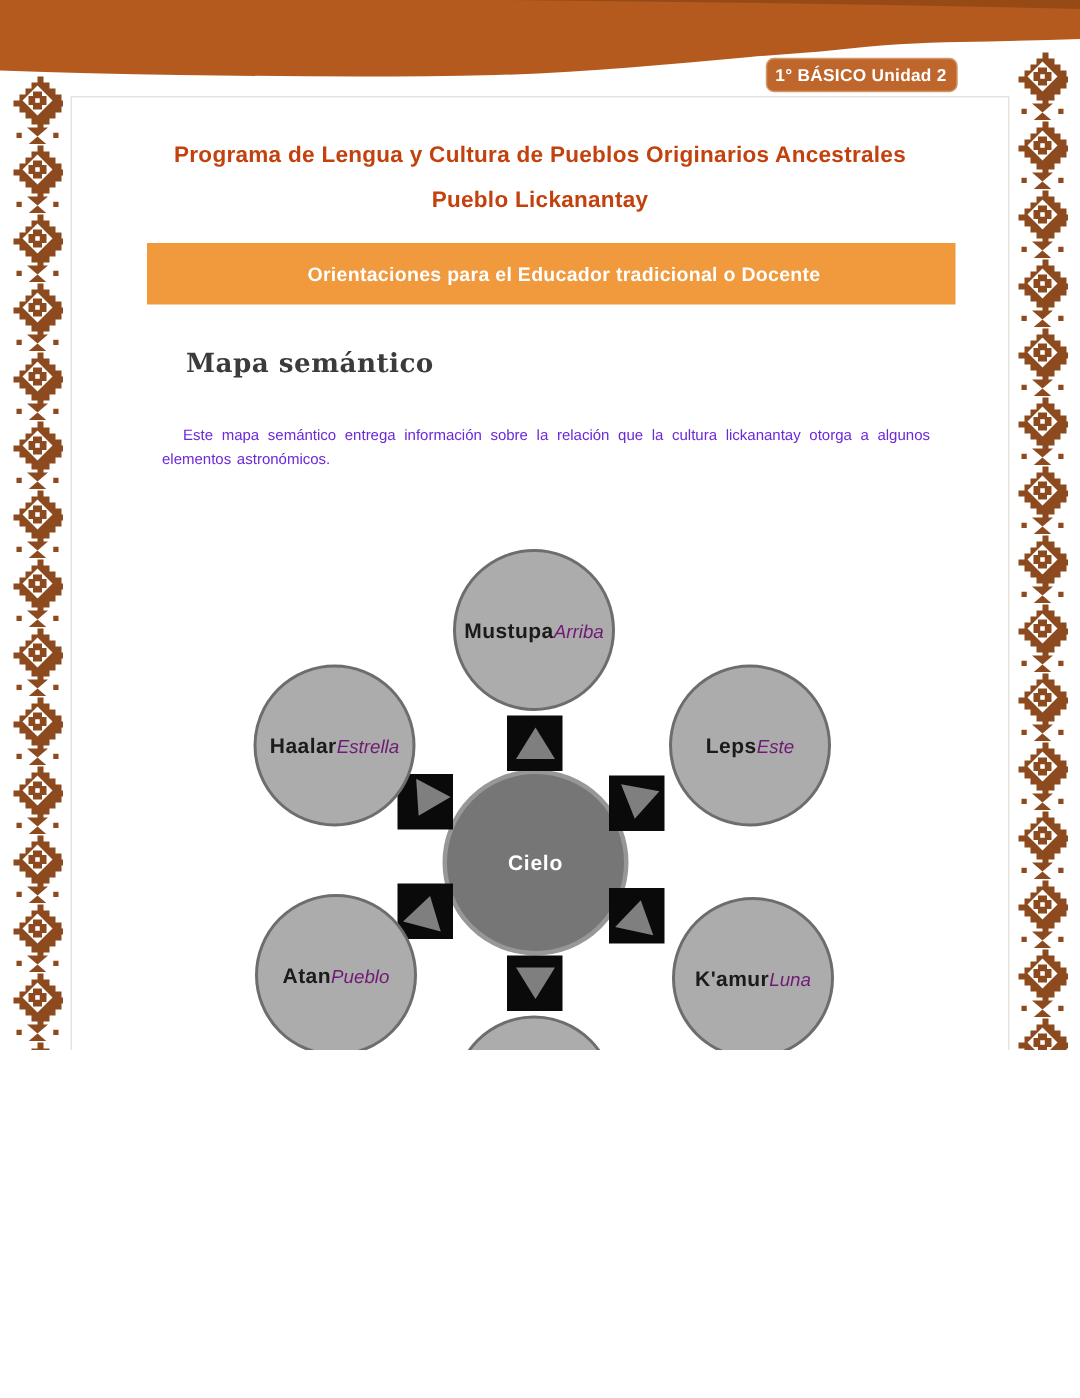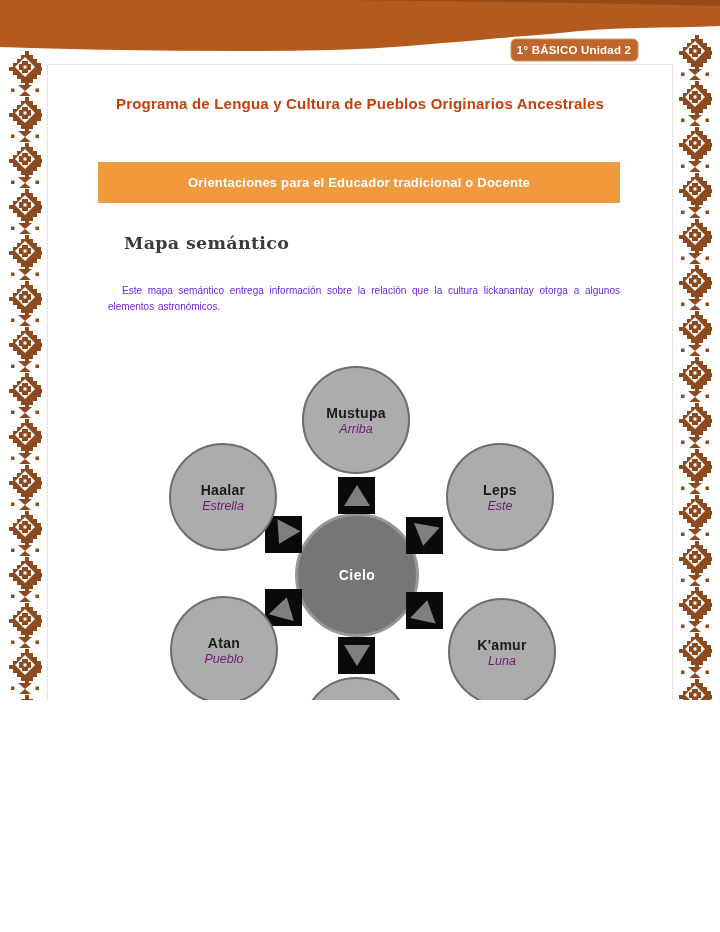--- a/index.html
+++ b/index.html
@@ -18,37 +18,37 @@
   
   .top-band{position:absolute;left:0;top:0;}
   .pattern-strip{position:absolute;}
   .page-outline{position:absolute;left:47px;top:64px;width:624px;height:782px;border:1px solid #e6e3de;}
   .title{position:absolute;left:60px;width:600px;text-align:center;font-weight:bold;color:#c2410c;font-size:15px;letter-spacing:.2px;}
   .title1{top:95px;}
   .title2{top:125px;}
   .banner{
     position:absolute;left:98px;top:162px;width:522px;height:41px;
     background:var(--banner_orange,#f0993d);
-    display:flex;align-items:center;justify-content:center;
+    display:flex;align-items:center;justify-content:center;padding-left:17px;
   }
   .banner span{color:#fff;font-weight:bold;font-size:13px;letter-spacing:.2px;}
   .section-heading{
     position:absolute;left:124px;top:233px;
     font-family:"DejaVu Serif",serif;font-weight:bold;font-size:17.5px;color:#3b3b3b;letter-spacing:.3px;
   }
   .intro{
     position:absolute;left:108px;top:283px;width:512px;
     font-size:10px;line-height:1.6;color:#6d28d9;text-align:justify;text-indent:14px;word-spacing:1px;
   }
 
   
   .node{
     position:absolute;width:108px;height:108px;border-radius:50%;box-sizing:border-box;
     background:var(--node_fill,#acacac);border:2px solid var(--node_border,#6d6d6d);
-    display:flex;flex-direction:column;align-items:center;justify-content:center;text-align:center;
+    display:flex;flex-direction:row;align-items:center;justify-content:center;text-align:center;
   }
   .nname{font-weight:bold;font-size:14px;color:#1b1b1b;letter-spacing:.3px;}
   .ntrans{font-style:italic;font-size:12.5px;color:#701a75;margin-top:1px;}
   .center-node{
     position:absolute;left:295px;top:513px;width:124px;height:124px;border-radius:50%;box-sizing:border-box;
     background:var(--center_fill,#767676);border:3px solid #979797;
     display:flex;align-items:center;justify-content:center;
   }
   .center-node span{color:#fff;font-weight:bold;font-size:14px;letter-spacing:.5px;}
   .arrow{
@@ -104,20 +104,21 @@
         <polygon class="c-pat" points="10,35 24,35 17,41"></polygon>
         <polygon class="c-pat" points="10,47 24,47 17,41"></polygon>
         <rect class="c-pat" x="3" y="38.5" width="3.5" height="3.5"></rect>
         <rect class="c-pat" x="27.5" y="38.5" width="3.5" height="3.5"></rect>
       </pattern>
     </defs>
     <rect width="34" height="802" fill="url(#andR)"></rect>
   </svg>
 
   <div class="title title1">Programa de Lengua y Cultura de Pueblos Originarios Ancestrales</div>
+  <div class="title title2">Pueblo Lickanantay</div>
 
   <div class="banner">
     <span>Orientaciones para el Educador tradicional o Docente</span>
   </div>
 
   <div class="section-heading">Mapa semántico</div>
   <div class="intro">Este mapa semántico entrega información sobre la relación que la cultura lickanantay otorga a algunos elementos astronómicos.</div>
 
   <div>
 

